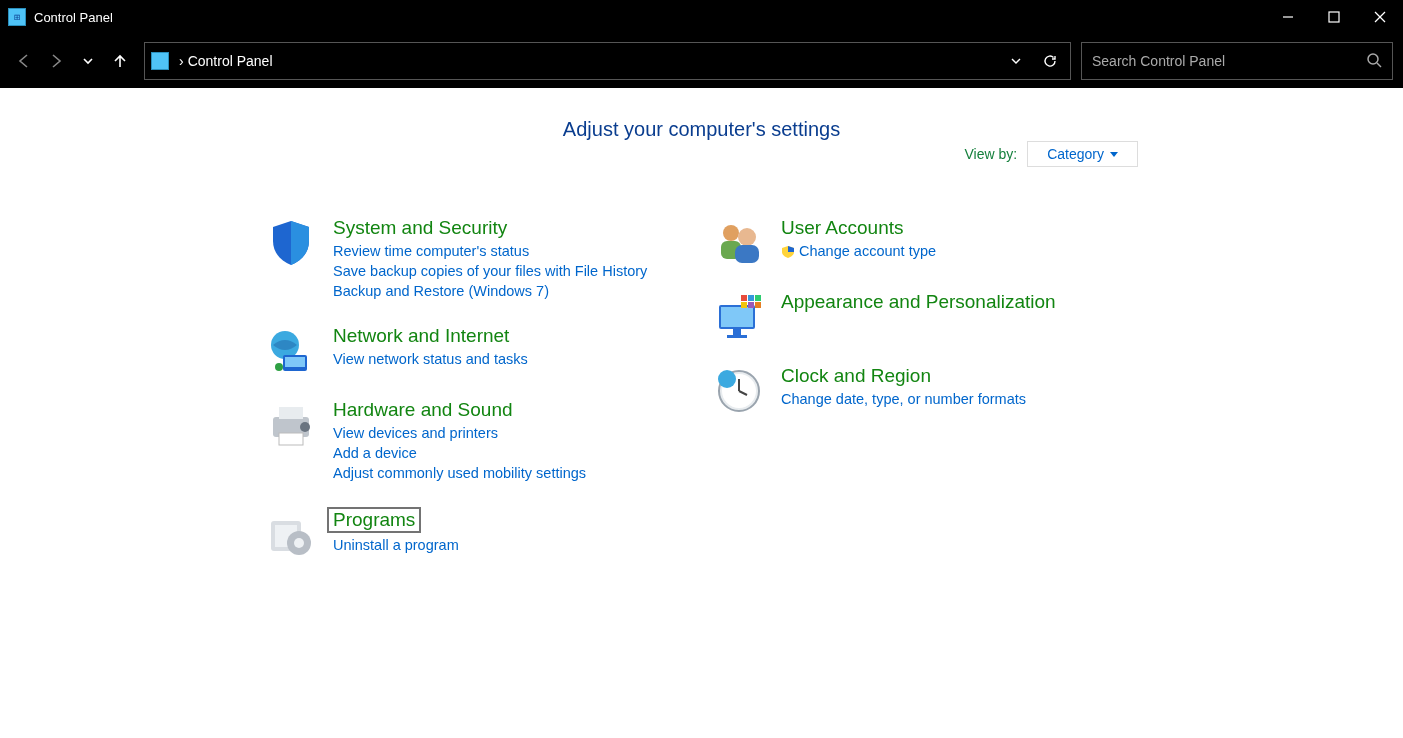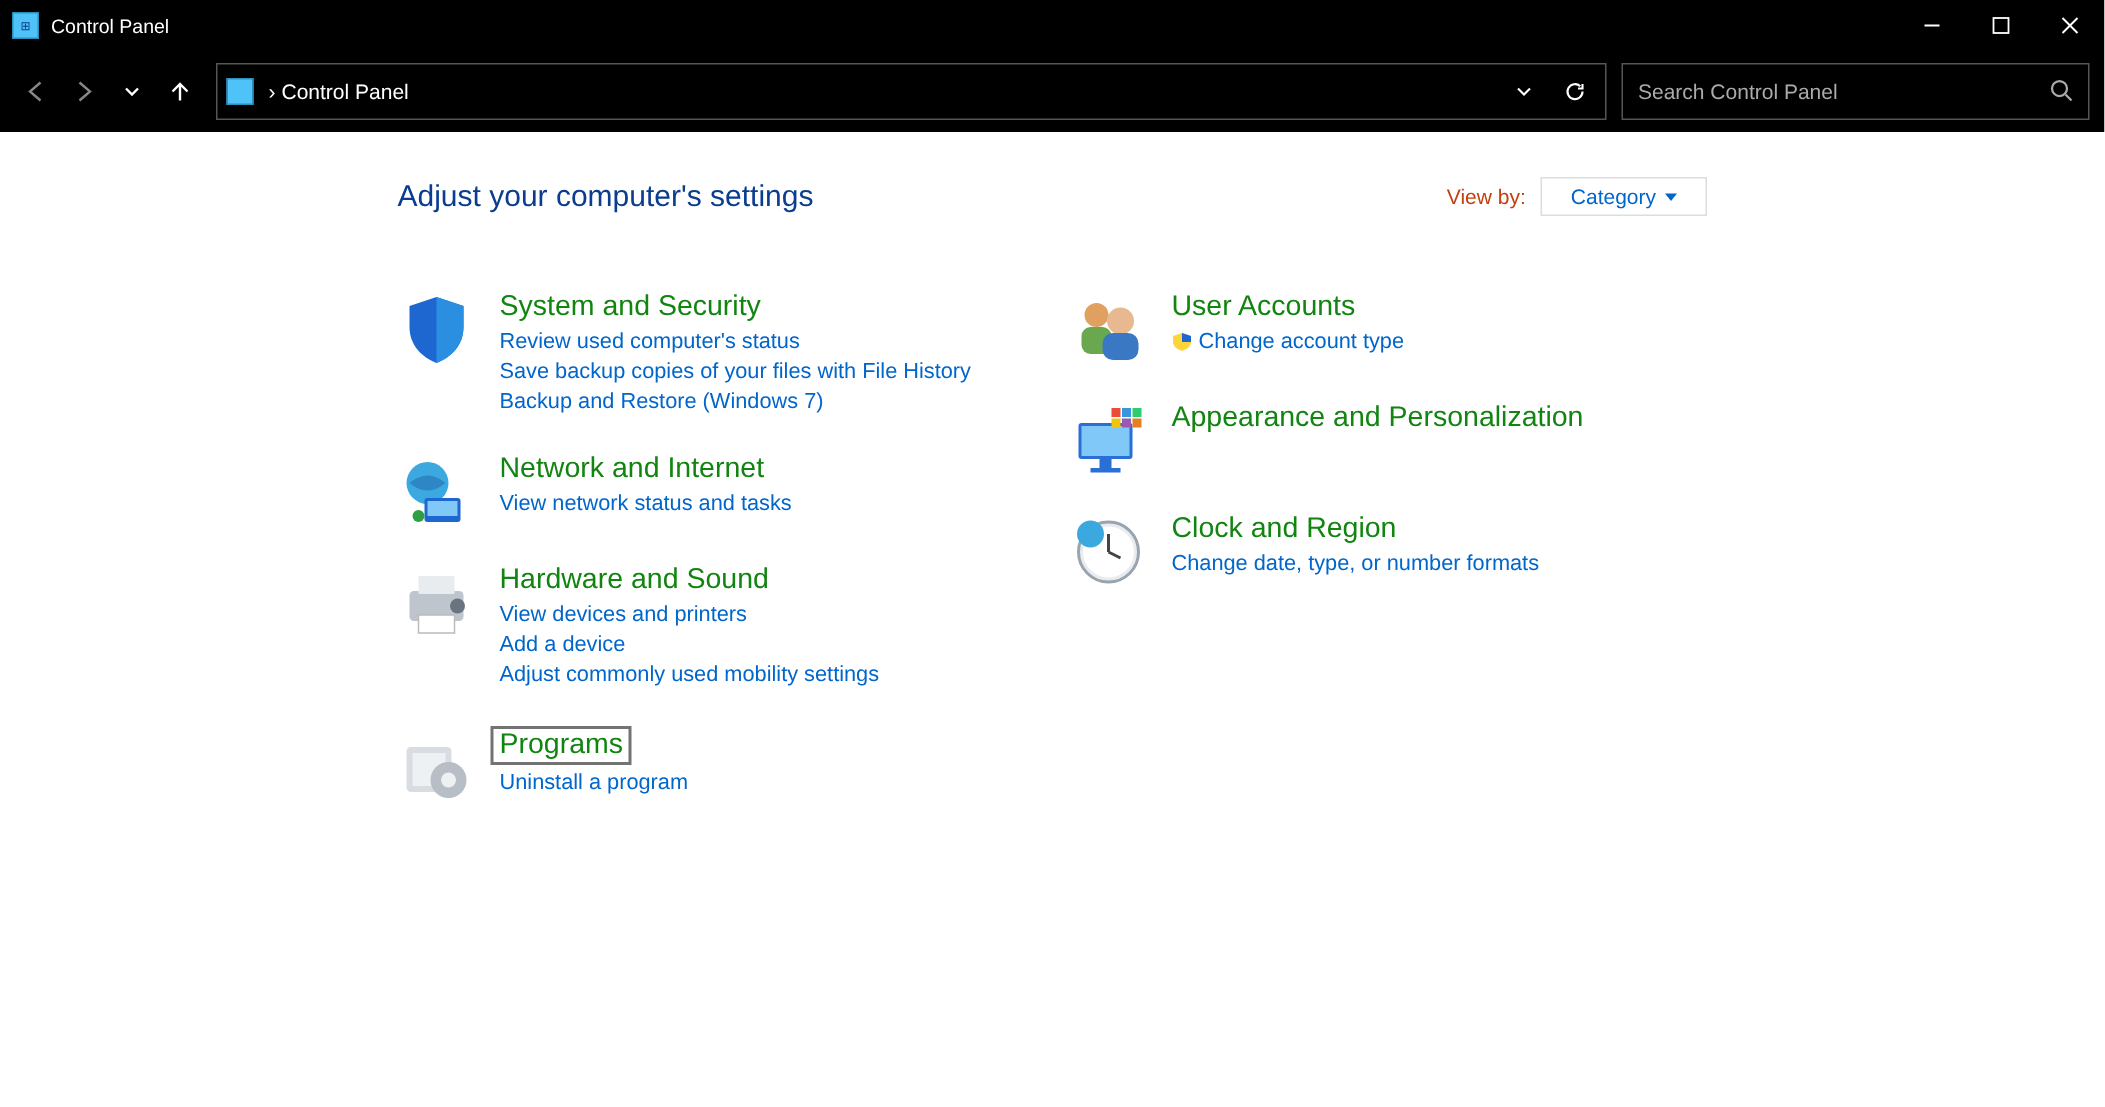--- a/index.html
+++ b/index.html
@@ -101,34 +101,35 @@
   
   .content {
     background:#fff;
     padding: 30px 0 0 0;
     position: relative;
   }
   .header-row {
     display:flex;
     align-items:center;
     padding: 0 265px;
+    flex-direction: column;
   }
   .page-heading {
     color: #0a3d8f;
     font-size: 20px;
     font-weight: 400;
   }
   .viewby {
     margin-left:auto;
     display:flex;
     align-items:center;
     gap:10px;
     font-size:14px;
   }
-  .viewby-label { color:#c2410c;text-align:right; }
+  .viewby-label { color:#15803d;text-align:right; }
   .viewby-select {
     border: 1px solid #ddd;
     padding: 4px 19px;
     color:#0066cc;
     display:flex;
     align-items:center;
     gap:6px;
   }
   .viewby-select .caret {
     width:0;height:0;border-left:4px solid transparent;border-right:4px solid transparent;border-top:5px solid #0066cc;
@@ -270,21 +271,21 @@
 
       <div class="category">
         <div class="cat-icon">
           <svg viewBox="0 0 52 52">
               <path d="M26 4 L44 10 V24 C44 36 36 44 26 48 C16 44 8 36 8 24 V10 Z" fill="#1e66d0"></path>
               <path d="M26 4 L44 10 V24 C44 36 36 44 26 48 V4 Z" fill="#2a8fe0"></path>
             </svg>
         </div>
         <div class="cat-body">
           <span class="cat-title">System and Security</span>
-          <span class="cat-link">Review used computer's status</span>
+          <span class="cat-link">Review time computer's status</span>
           <span class="cat-link">Save backup copies of your files with File History</span>
           <span class="cat-link">Backup and Restore (Windows 7)</span>
         </div>
       </div>
 
       <div class="category">
         <div class="cat-icon">
           <svg viewBox="0 0 52 52">
               <circle cx="20" cy="20" r="14" fill="#3ba9e0"></circle>
               <path d="M8 20 Q20 10 32 20 Q20 30 8 20" fill="#2d87c4"></path>

